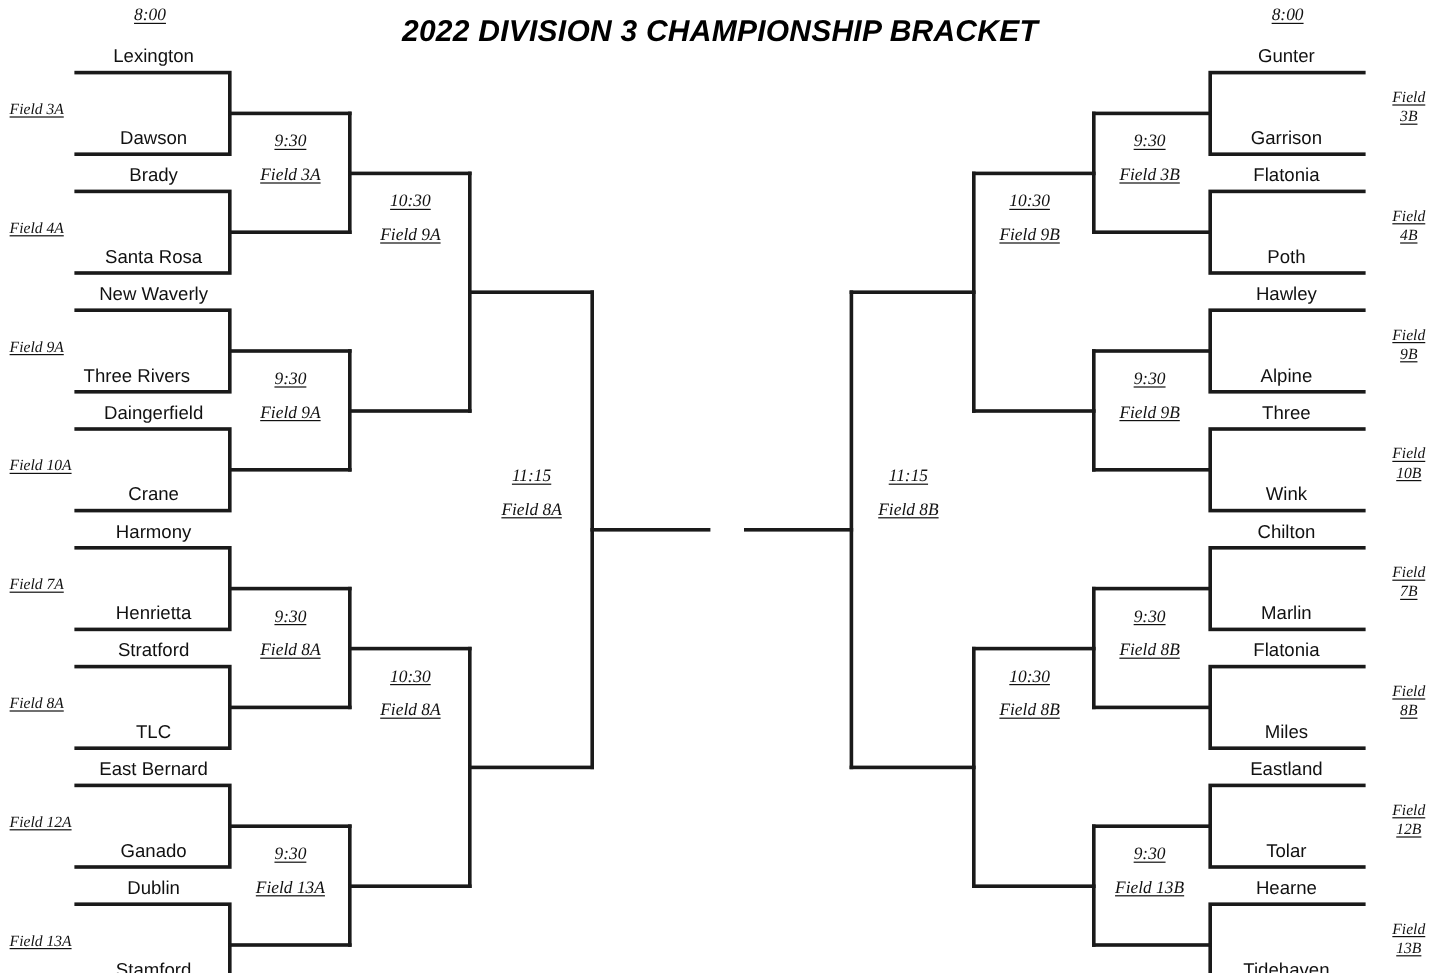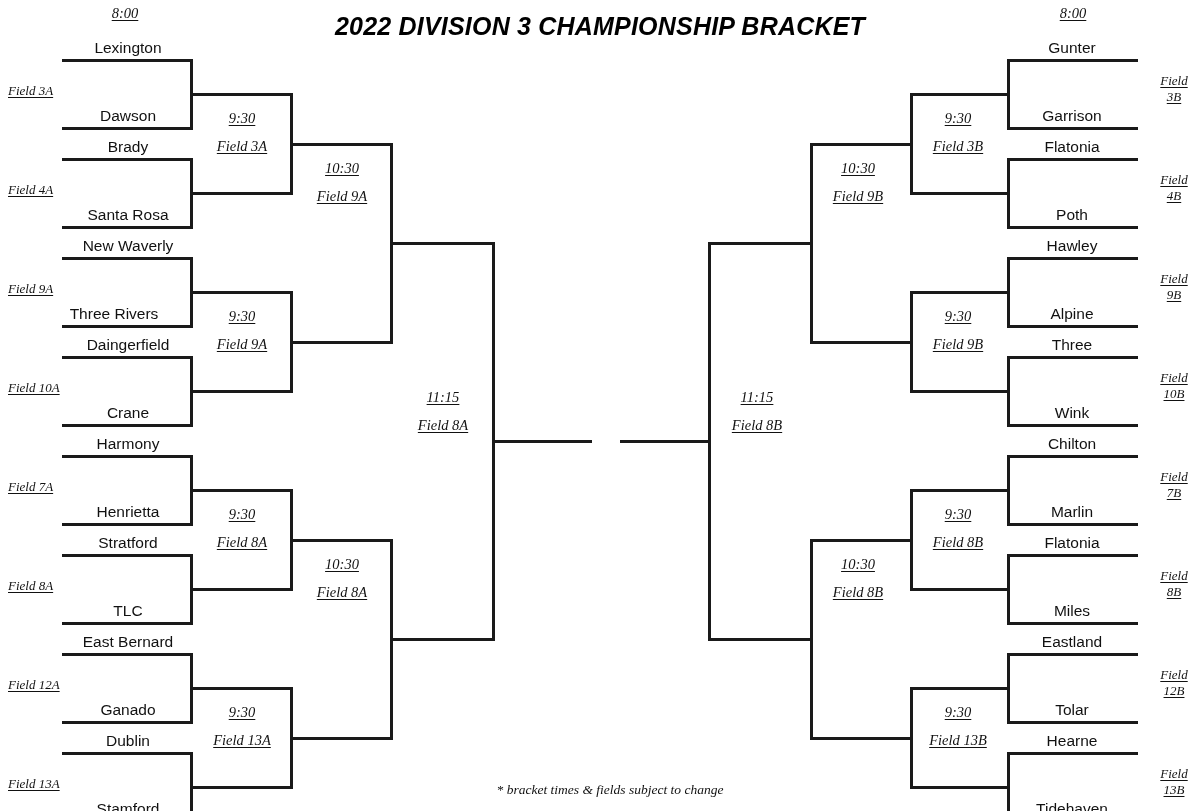--- a/index.html
+++ b/index.html
@@ -95,21 +95,20 @@
 <div id="stage">
 
   <div id="title">2022 DIVISION 3 CHAMPIONSHIP BRACKET</div>
 
   <div id="legend">
   </div>
 
   <div class="toptime" style="left:80px;top:5px;width:90px;"><span>8:00</span></div>
   <div class="toptime" style="left:1028px;top:5px;width:90px;"><span>8:00</span></div>
 
-  <div id="footnote">* bracket times &amp; fields subject to change</div>
 
 <div class="hline" style="left: 62px; top: 59px; width: 128px; background: rgb(26, 26, 26);"></div>
     <div class="team l" style="left: 38px; top: 40px; width: 180px;">Lexington</div>
     <div class="hline" style="left: 62px; top: 127px; width: 128px; background: rgb(26, 26, 26);"></div>
     <div class="team l" style="left: 38px; top: 108px; width: 180px;">Dawson</div>
     <div class="hline" style="left: 62px; top: 158px; width: 128px; background: rgb(26, 26, 26);"></div>
     <div class="team l" style="left: 38px; top: 139px; width: 180px;">Brady</div>
     <div class="hline" style="left: 62px; top: 226px; width: 128px; background: rgb(26, 26, 26);"></div>
     <div class="team l" style="left: 38px; top: 207px; width: 180px;">Santa Rosa</div>
     <div class="hline" style="left: 62px; top: 257px; width: 128px; background: rgb(26, 26, 26);"></div>

